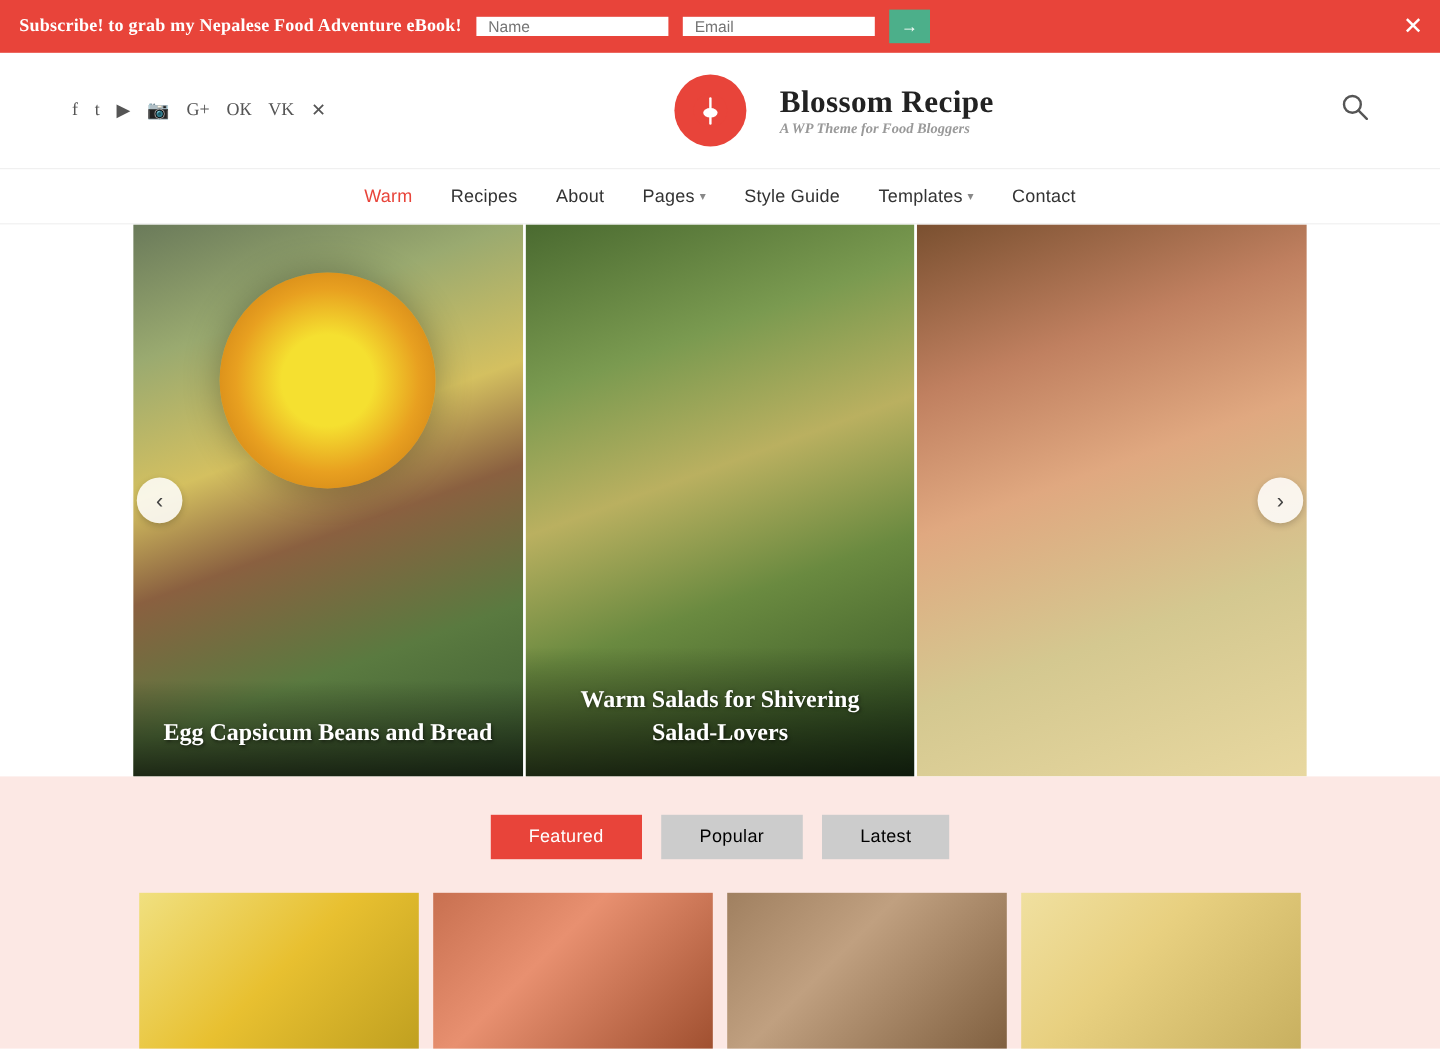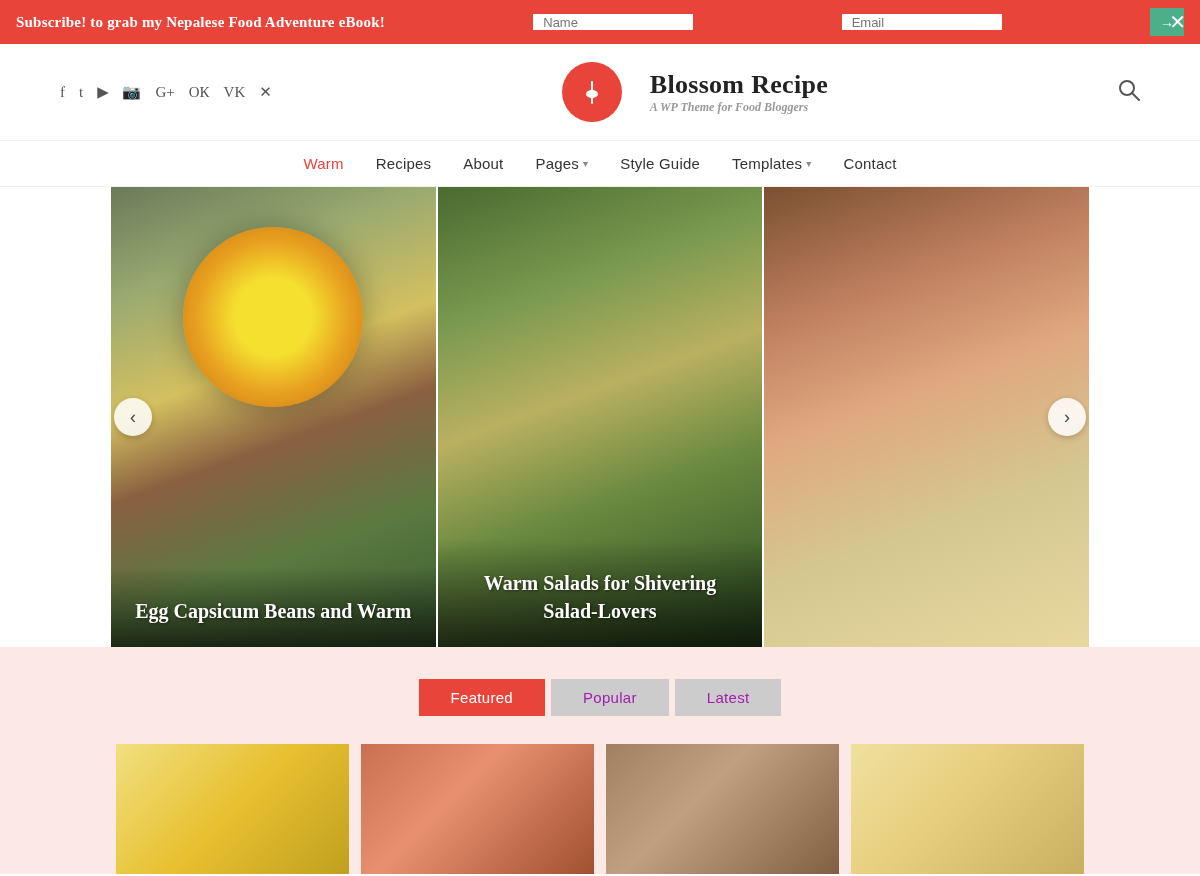--- a/index.html
+++ b/index.html
@@ -4,21 +4,21 @@
   <style>
     * { margin: 0; padding: 0; box-sizing: border-box; }
     body { font-family: Georgia, 'Times New Roman', serif; background: #fff; width: 1200px; overflow-x: hidden; }
 
     
     .top-banner {
       background: #e8443a;
       color: #fff;
       display: flex;
       align-items: center;
-      justify-content: space-between;
+      justify-content: flex-start;
       gap: 12px;
       padding: 8px 16px;
       position: relative;
       min-height: 36px;
     }
     .top-banner-text {
       font-size: 15px;
       font-weight: 600;
       letter-spacing: 0.2px;
     }
@@ -218,38 +218,38 @@
     .carousel-btn-next { right: 114px; }
 
     
     .featured-section {
       background: #fce8e4;
       padding: 32px 0 0;
     }
     .tab-row {
       display: flex;
       justify-content: center;
-      gap: 6px;
+      gap: 16px;
       margin-bottom: 28px;
     }
     .tab-btn {
       padding: 10px 32px;
       border: none;
       font-size: 15px;
       cursor: pointer;
       font-family: 'Arial', sans-serif;
       letter-spacing: 0.3px;
     }
     .tab-btn.active {
       background: #e8443a;
       color: #fff;
     }
     .tab-btn:not(.active) {
       background: #ccc;
-      color: #a21caf;
+      color: #000000;
     }
 
     
     .cards-row {
       display: flex;
       gap: 0;
       padding: 0 110px;
     }
     .card {
       flex: 1;
@@ -342,21 +342,21 @@
     <span>Contact</span>
   </a>
 </nav>
 
 <div class="carousel">
   <button class="carousel-btn carousel-btn-prev">‹</button>
 
   <div class="carousel-slide slide-1">
     <div style="width:100%;height:100%;background:linear-gradient(160deg,#6a7a5a 0%,#9aaa70 20%,#d4c060 40%,#8a6040 55%,#5a7a40 75%,#3a5a30 100%);"></div>
     <div class="slide-overlay">
-      <div class="slide-title">Egg Capsicum Beans and Warm</div>
+      <div class="slide-title">Egg Capsicum Beans and Bread</div>
     </div>
   </div>
 
   <div class="carousel-slide slide-2">
     <div style="width:100%;height:100%;background:linear-gradient(160deg,#4a6a30 0%,#7a9a50 25%,#bab060 45%,#6a8a40 65%,#2a4a20 100%);"></div>
     <div class="slide-overlay">
       <div class="slide-title">Warm Salads for Shivering Salad-Lovers</div>
     </div>
   </div>
 

